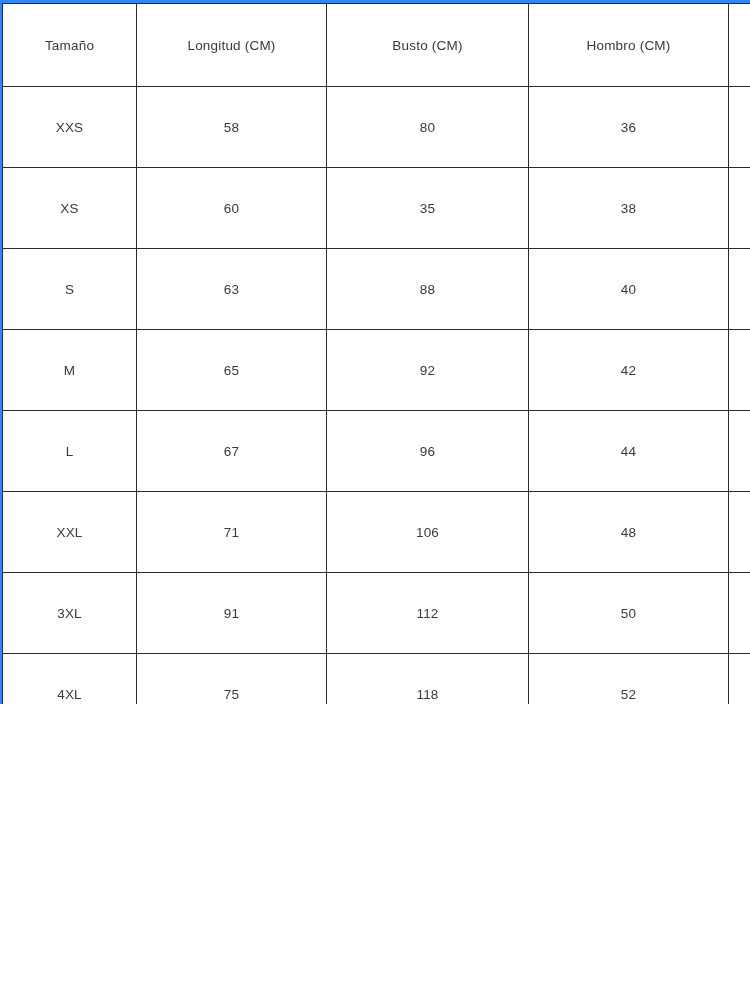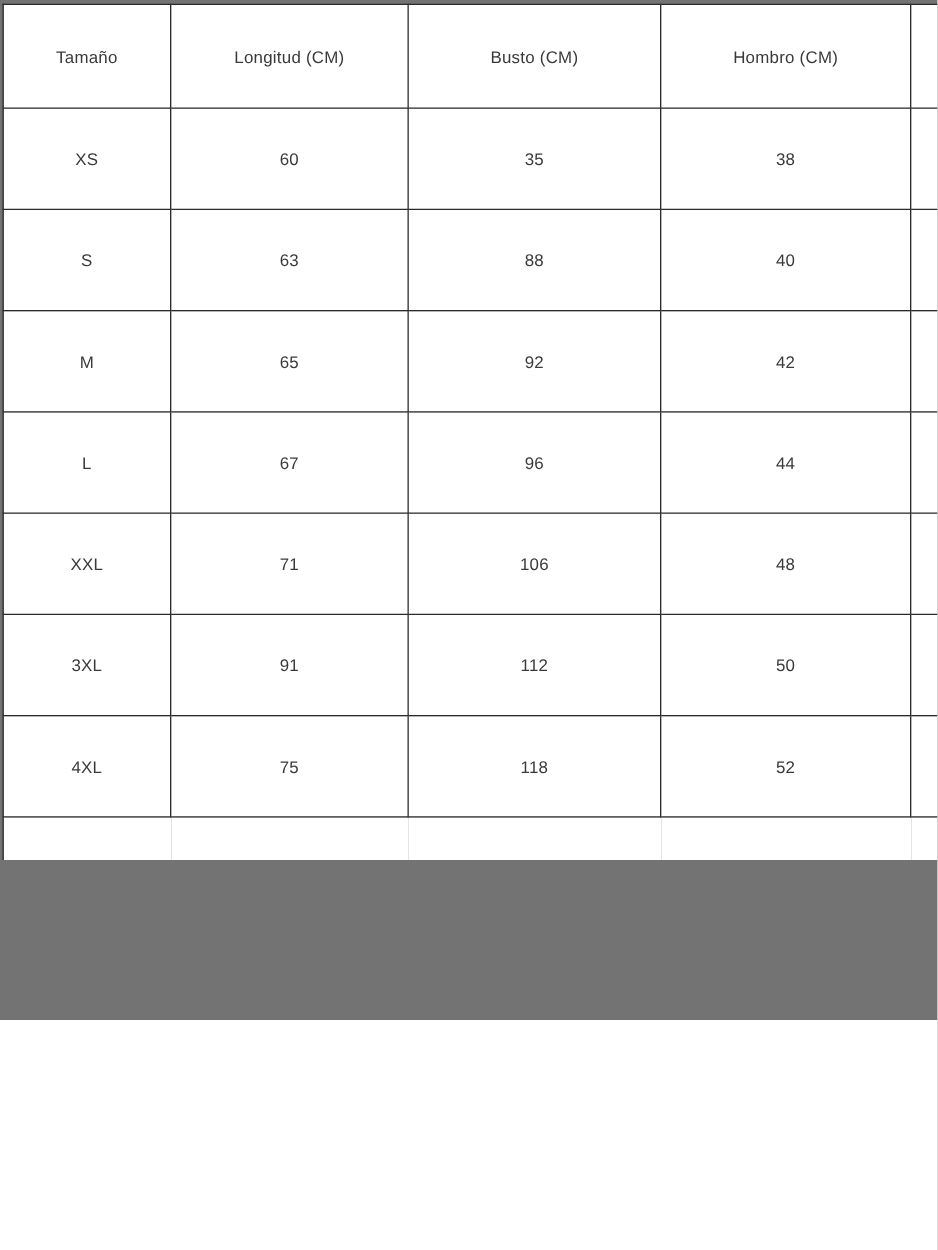--- a/index.html
+++ b/index.html
@@ -11,22 +11,22 @@
     width: 750px;
     height: 1000px;
     overflow: hidden;
     font-family: "Liberation Sans", sans-serif;
     color: #333333;
   }
 
   .sheet {
     position: relative;
     width: 750px;
-    height: 816px;
-    background: #737373;
+    height: 704px;
+    background: #3b82f6;
     overflow: hidden;
   }
 
   table.size-table {
     position: absolute;
     left: 2px;
     top: 3px;
     width: 748px;
     border-collapse: collapse;
     table-layout: fixed;
@@ -93,20 +93,27 @@
       <tr>
         <th>Tamaño</th>
         <th>Longitud (CM)</th>
         <th>Busto (CM)</th>
         <th>Hombro (CM)</th>
         <th class="cell-overflow"></th>
       </tr>
     </thead>
     <tbody>
       <tr>
+        <td>XXS</td>
+        <td>58</td>
+        <td>80</td>
+        <td>36</td>
+        <td class="cell-overflow"></td>
+      </tr>
+      <tr>
         <td>XS</td>
         <td>60</td>
         <td>35</td>
         <td>38</td>
         <td class="cell-overflow"></td>
       </tr>
       <tr>
         <td>S</td>
         <td>63</td>
         <td>88</td>

